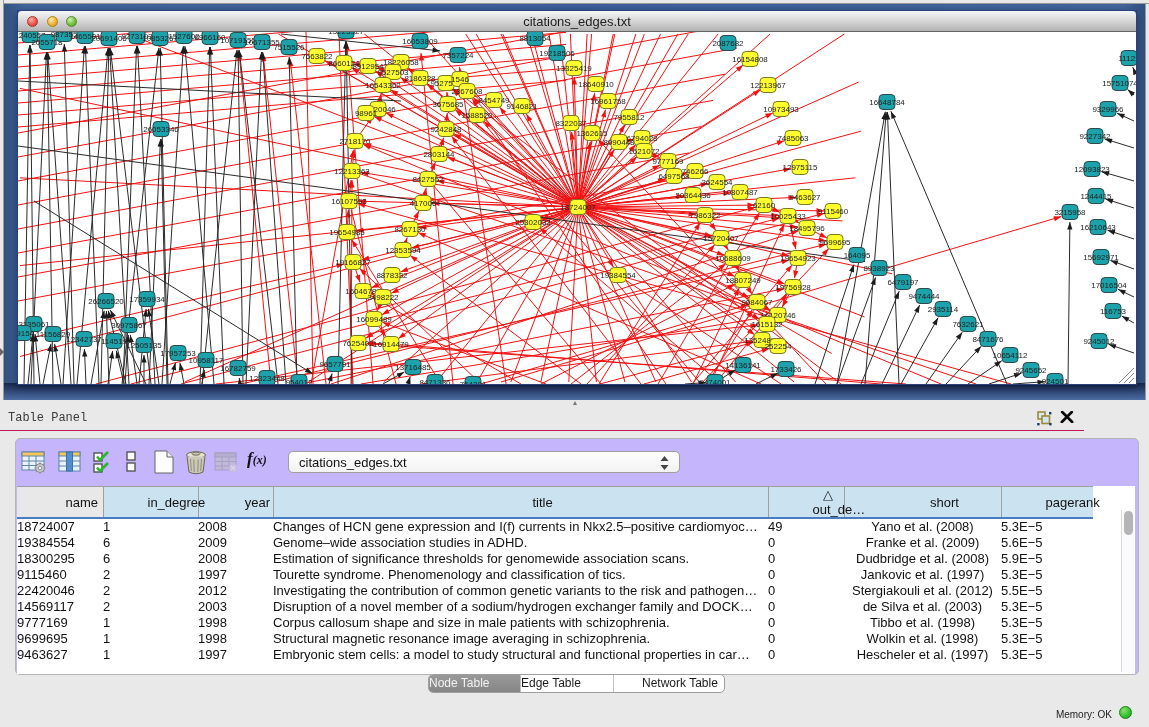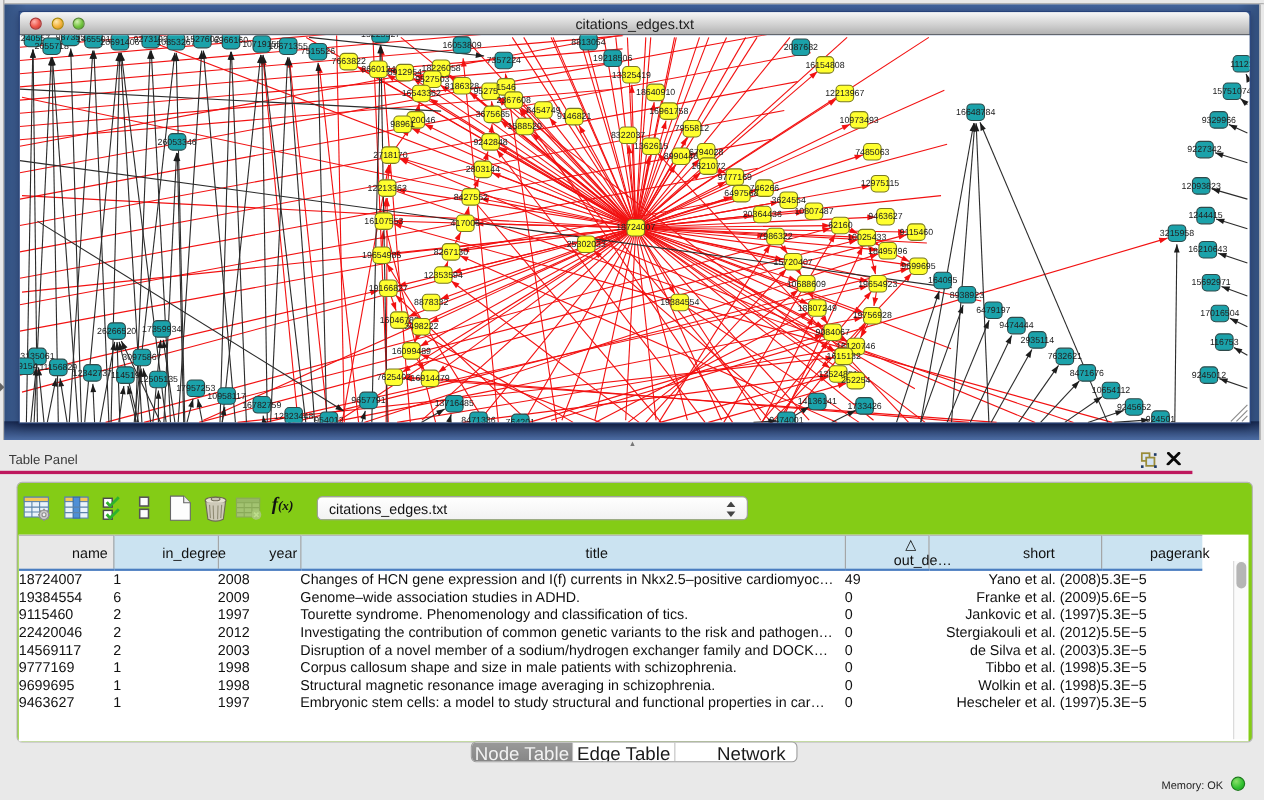--- a/index.html
+++ b/index.html
@@ -8,37 +8,37 @@
 .rightstrip { position:absolute; right:0; top:4px; width:4px; height:396px; background:#e9e9e9; border-left:1px solid #9a9a9a; }
 .frame { position:absolute; left:17px; top:10px; width:1118px; height:373px; border:1px solid #27427a; box-sizing:content-box; box-shadow:0 2px 8px rgba(0,0,20,.45); }
 .titlebar { position:absolute; left:0; top:0; width:100%; height:21px; background:linear-gradient(#f7f7f7,#cfcfcf 60%,#b2b2b2); border-bottom:1px solid #666; border-radius:4px 4px 0 0; }
 .titlebar span.t { position:absolute; left:0; right:0; top:3px; text-align:center; font-size:13px; color:#1c1c1c; }
 .tl { position:absolute; top:5px; width:11px; height:11px; border-radius:50%; }
 .tl.r { left:9px; background:radial-gradient(circle at 35% 30%, #ffb3ac, #ee564a 55%, #b33b33); border:1px solid #a33; }
 .tl.y { left:28.5px; background:radial-gradient(circle at 35% 30%, #ffe9b0, #f3b23a 55%, #c8862a); border:1px solid #a80; }
 .tl.g { left:48px; background:radial-gradient(circle at 35% 30%, #d2f0b0, #72c43e 55%, #4a9c2d); border:1px solid #583; }
 .tbl-panel { position:absolute; left:0; top:400px; width:1149px; height:327px; background:#e9e9e9; }
 .handle { position:absolute; left:568px; top:0px; width:14px; height:6px; color:#777; font-size:8px; text-align:center; line-height:5px; }
-.tp-head { position:absolute; left:0; top:4px; width:1084px; height:27px; border-bottom:3px solid #be185d; }
+.tp-head { position:absolute; left:0; top:4px; width:1084px; height:27px; border-bottom:1px solid #be185d;font-family:Liberation Mono, monospace; }
 .tp-head .lbl { position:absolute; left:8px; top:7px; font-size:12px; color:#3a3a3a; }
-.card { position:absolute; left:15px; top:38px; width:1124px; height:237px; background:#84cc16; border:1px solid #b5b5b5; border-radius:5px; }
+.card { position:absolute; left:15px; top:38px; width:1124px; height:237px; background:#c4b5fd; border:1px solid #b5b5b5; border-radius:5px; }
 .toolbar { position:absolute; left:0; top:10px; height:28px; width:100%; }
 .combo { position:absolute; left:272px; top:12px; width:392px; height:22px; background:linear-gradient(#ffffff,#f2f2f2); border:1px solid #9f9f9f; border-radius:5px; font-size:13px; color:#111; padding:3px 0 0 10px; }
 .tblwrap { position:absolute; left:1px; top:47px; width:1118px; height:188px; background:#fff; overflow:hidden; }
 table.dt { border-collapse:collapse; table-layout:fixed; width:1076px; font-size:13px; color:#111; }
 table.dt th { height:22px; font-weight:normal; font-size:13px; background:#cbe3f1; border-left:1px solid #9f9f9f; border-top:1px solid #9f9f9f; border-bottom:2px solid #4a7dc0;padding-left:44px; }
 table.dt th.first { background:#e8e8e8; border-left:none; }
 table.dt td { height:16px; white-space:nowrap; overflow:hidden; padding:0; }
 td.c0 { padding-left:7px; } td.c1 { padding-left:5px; } td.c2 { padding-left:10px; }
-td.c3 { padding-left:5px; } td.c4 { padding-left:5px; } td.c5 { text-align:right; }
+td.c3 { padding-left:5px; } td.c4 { padding-left:5px; } td.c5 { text-align:center; }
 td.c6 { padding-left:5px; }
 .vscroll { position:absolute; left:1104px; top:24px; width:13px; height:162px; background:#fbfbfb; border-left:1px solid #d8d8d8; }
 .vthumb { position:absolute; left:2px; top:1px; width:9px; height:24px; background:#b5b5b5; border-radius:5px; }
 .tabs { position:absolute; left:428px; top:274px; height:19px; display:flex; border:1px solid #9e9e9e; border-radius:5px; overflow:hidden; background:#fff; }
-.tabs div { width:91px; text-align:center; padding-top:1px; font-size:17px; color:#1a1a1a; border-left:1px solid #c0c0c0; }
+.tabs div { width:91px; text-align:left; padding-top:1px; font-size:12px; color:#1a1a1a; border-left:1px solid #c0c0c0; }
 .tabs div:first-child { border-left:none; background:linear-gradient(#999999,#868686); color:#f2f2f2; }
 .tabs div:nth-child(2) { width:93px; }
 .tabs div:last-child { width:111px;padding-left:28px; }
 .status { position:absolute; left:0; top:300px; width:1149px; height:27px; }
 .status .mem { position:absolute; right:37px; top:9px; font-size:10px; color:#222; }
 .dot { position:absolute; right:17px; top:6px; width:13px; height:13px; border-radius:50%; background:radial-gradient(circle at 35% 30%,#8ae06a,#2fbf2f 60%,#1e9e1e); border:1px solid #1d7a1d; }
 </style></head>
 <body>
 <div class="deskwrap">
   <div style="position:absolute;left:0;top:0;width:1149px;height:4px;background:#e9e9e9;border-bottom:1px solid #9a9a9a"></div>
@@ -1000,20 +1000,29 @@
 <tr>
               <td class="c0">19384554</td>
               <td class="c1">6</td>
               <td class="c2">2009</td>
               <td class="c3">Genome–wide association studies in ADHD.</td>
               <td class="c4">0</td>
               <td class="c5">Franke et al. (2009)</td>
               <td class="c6">5.6E−5</td>
             </tr>
 <tr>
+              <td class="c0">18300295</td>
+              <td class="c1">6</td>
+              <td class="c2">2008</td>
+              <td class="c3">Estimation of significance thresholds for genomewide association scans.</td>
+              <td class="c4">0</td>
+              <td class="c5">Dudbridge et al. (2008)</td>
+              <td class="c6">5.9E−5</td>
+            </tr>
+<tr>
               <td class="c0">9115460</td>
               <td class="c1">2</td>
               <td class="c2">1997</td>
               <td class="c3">Tourette syndrome. Phenomenology and classification of tics.</td>
               <td class="c4">0</td>
               <td class="c5">Jankovic et al. (1997)</td>
               <td class="c6">5.3E−5</td>
             </tr>
 <tr>
               <td class="c0">22420046</td>

